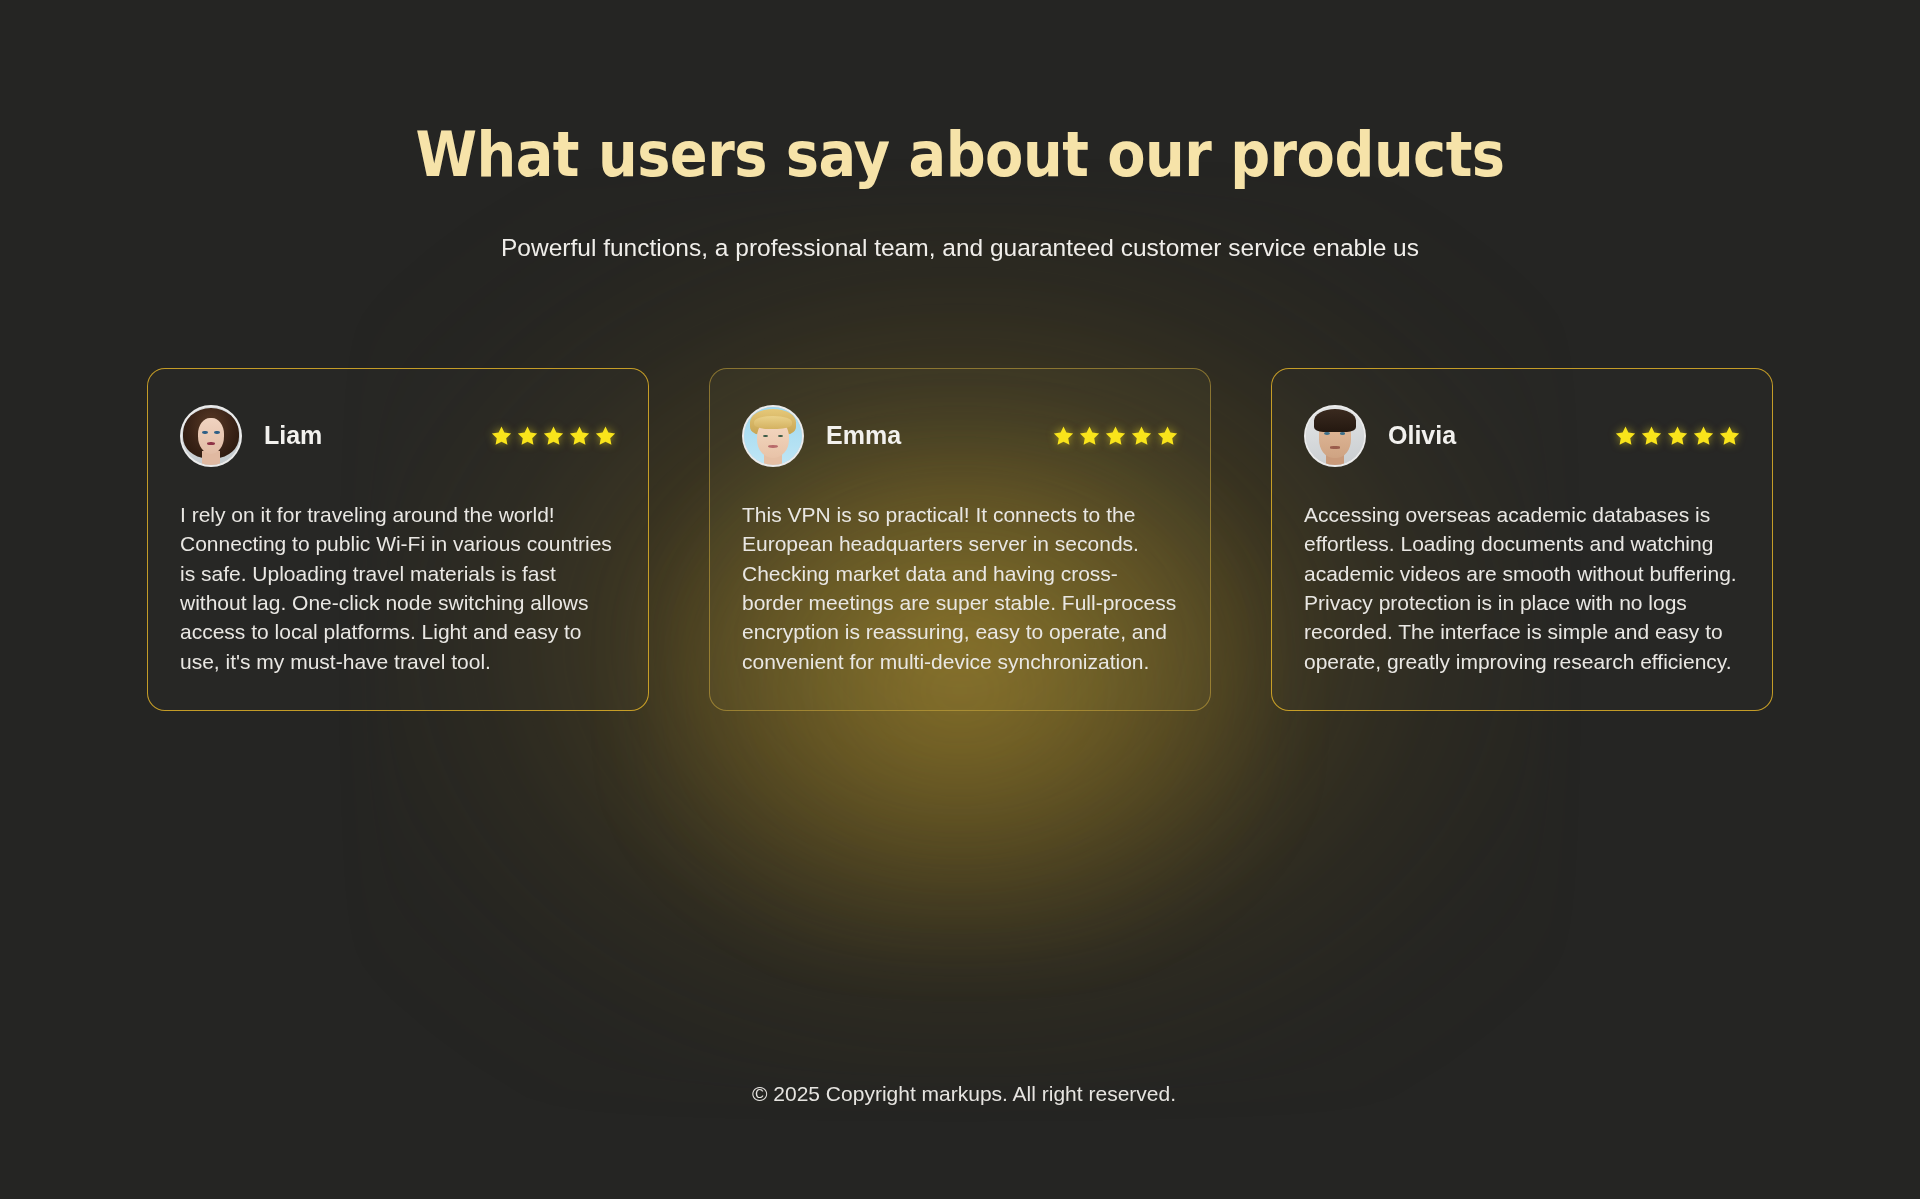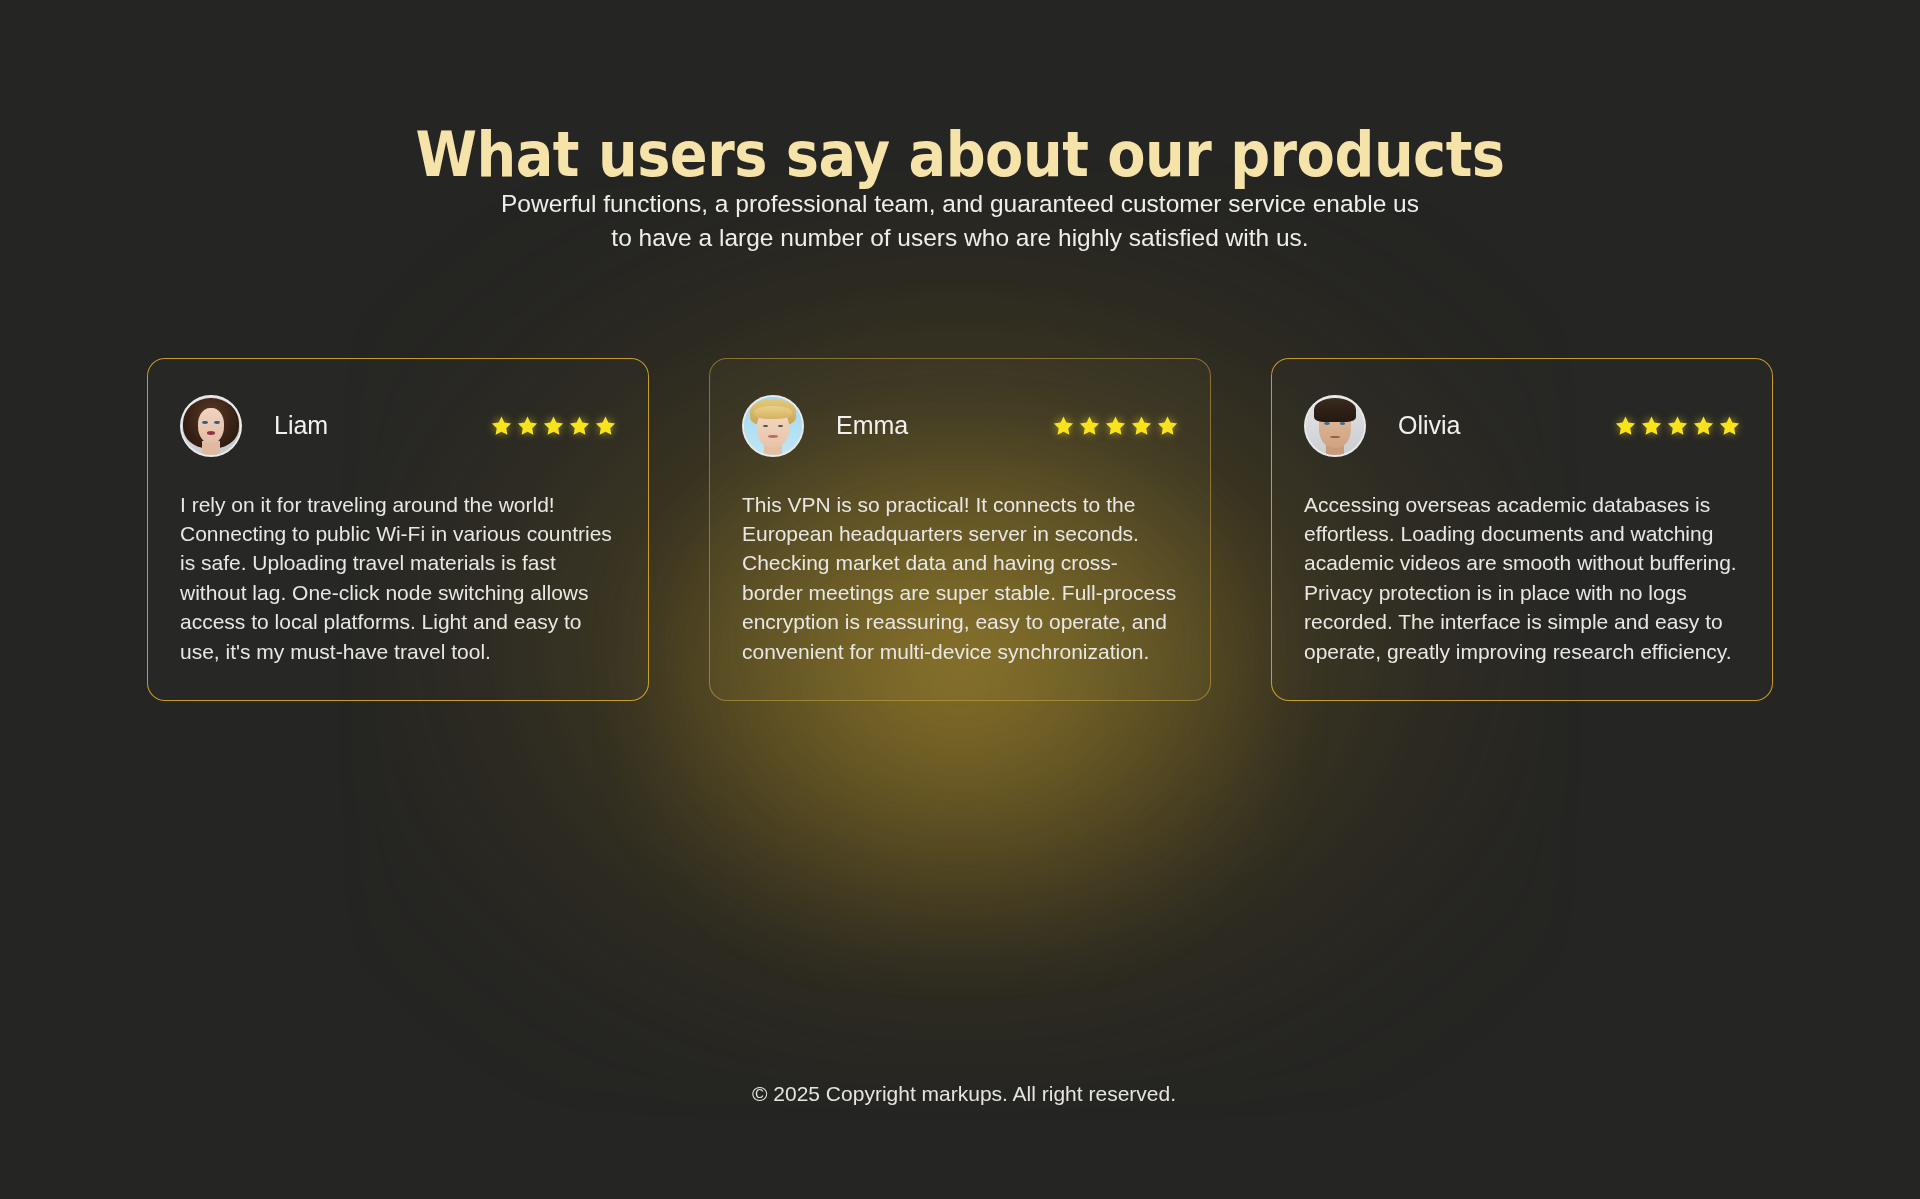--- a/index.html
+++ b/index.html
@@ -70,20 +70,21 @@
     line-height: 1.05;
     font-weight: 700;
     letter-spacing: -0.5px;
     color: #f6e3a9;
     text-align: center;
     font-family: "DejaVu Sans", sans-serif;
     font-stretch: condensed;
   }
 
   .subhead {
+    margin-top: 44px;
     font-size: 24.5px;
     line-height: 1.38;
     color: #f0eeea;
     text-align: center;
     max-width: 1180px;
     font-weight: 400;
   }
   .subhead .line { display: block; }
 
   
@@ -168,24 +169,24 @@
                background: linear-gradient(180deg,#3a2a1f 0%,#241810 100%); }
   .av3 .face { left: 23%; top: 18%; width: 54%; height: 70%;
                border-radius: 42% 42% 46% 46%;
                background: linear-gradient(180deg,#e3bd9d 0%,#cfa382 100%); }
   .av3 .neck { left: 34%; top: 82%; width: 32%; height: 20%; background: #c99a7a; }
   .av3 .eyeL { left: 31%; top: 44%; width: 10%; height: 5%; border-radius: 50%; background: #3b6f8a; }
   .av3 .eyeR { left: 58%; top: 44%; width: 10%; height: 5%; border-radius: 50%; background: #3b6f8a; }
   .av3 .mouth{ left: 42%; top: 68%; width: 16%; height: 4%; border-radius: 40%; background: #9a5c4c; }
 
   .reviewer-name {
-    margin-left: 32px;
+    margin-left: 22px;
     font-size: 25px;
     color: #f2f1ee;
-    font-weight: 400;
+    font-weight: 700;
     white-space: nowrap;
   }
 
   .stars {
     margin-left: auto;
     display: flex;
     gap: 5px;
     align-items: center;
   }
   .star {
@@ -223,21 +224,20 @@
   <div class="glow-main"></div>
   <div class="glow-core"></div>
 </div>
 
 <div class="page">
 
   <h1 class="headline">What users say about our products</h1>
 
   <p class="subhead">
     <span class="line">Powerful functions, a professional team, and guaranteed customer service enable us</span>
-    <span class="line">to have a large number of users who are highly satisfied with us.</span>
   </p>
 
   <div class="cards">
 
     <div class="card">
       <div class="card-head">
         <div class="avatar av1">
           <div class="bg"></div>
             <div class="hair"></div>
             <div class="neck"></div>

